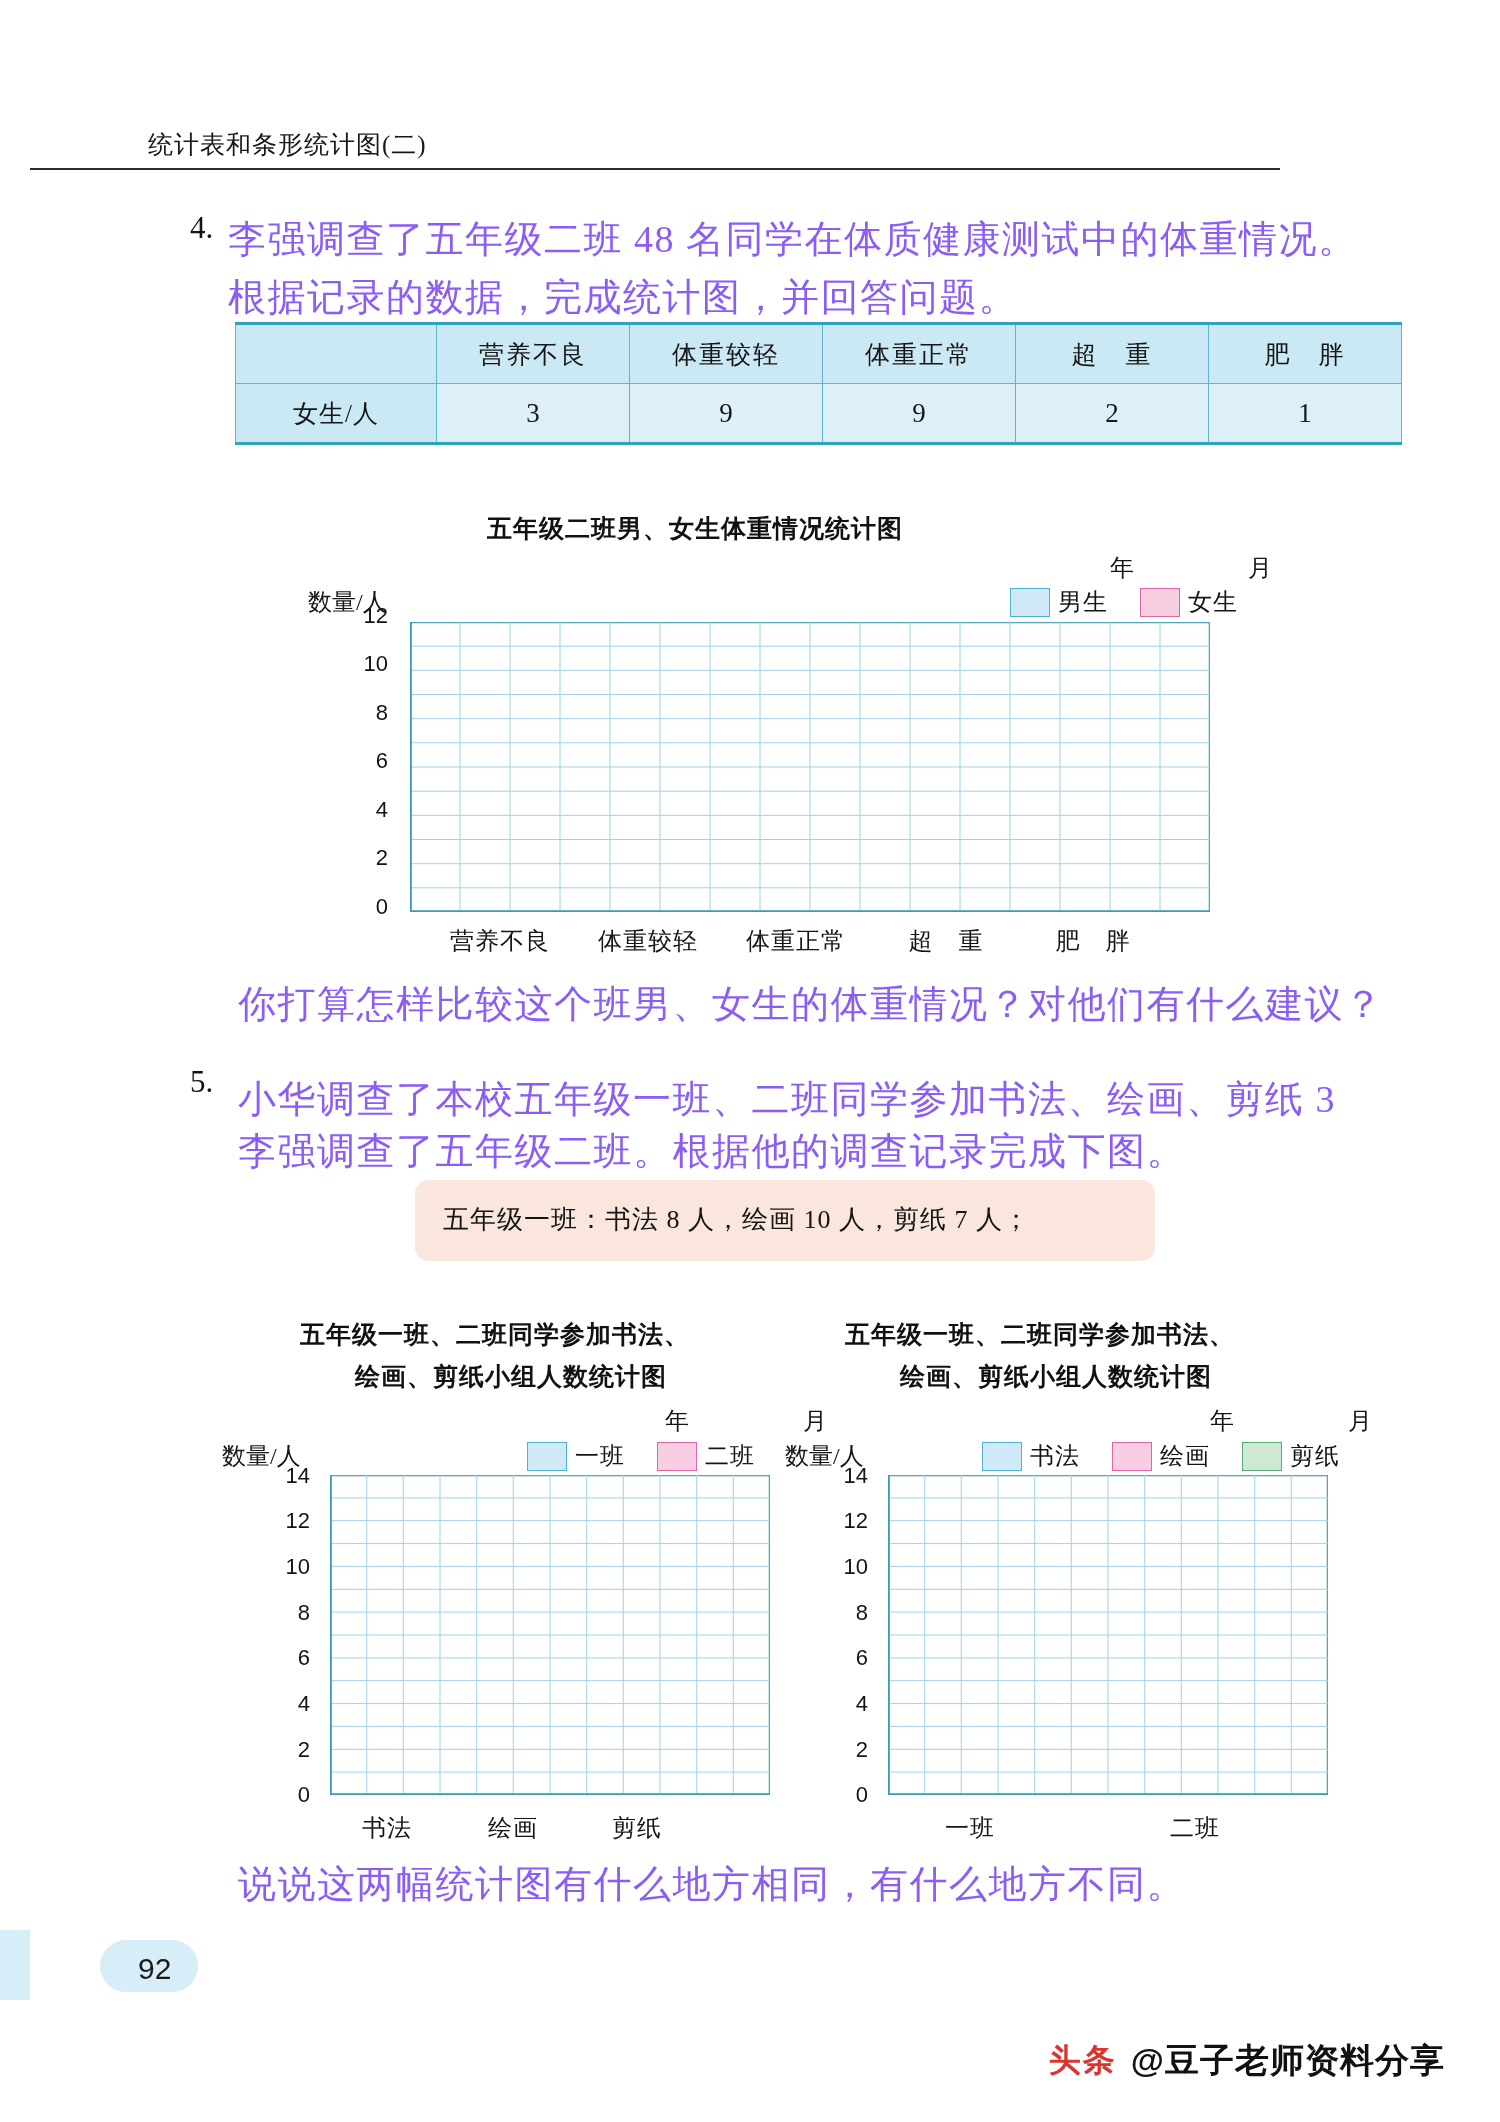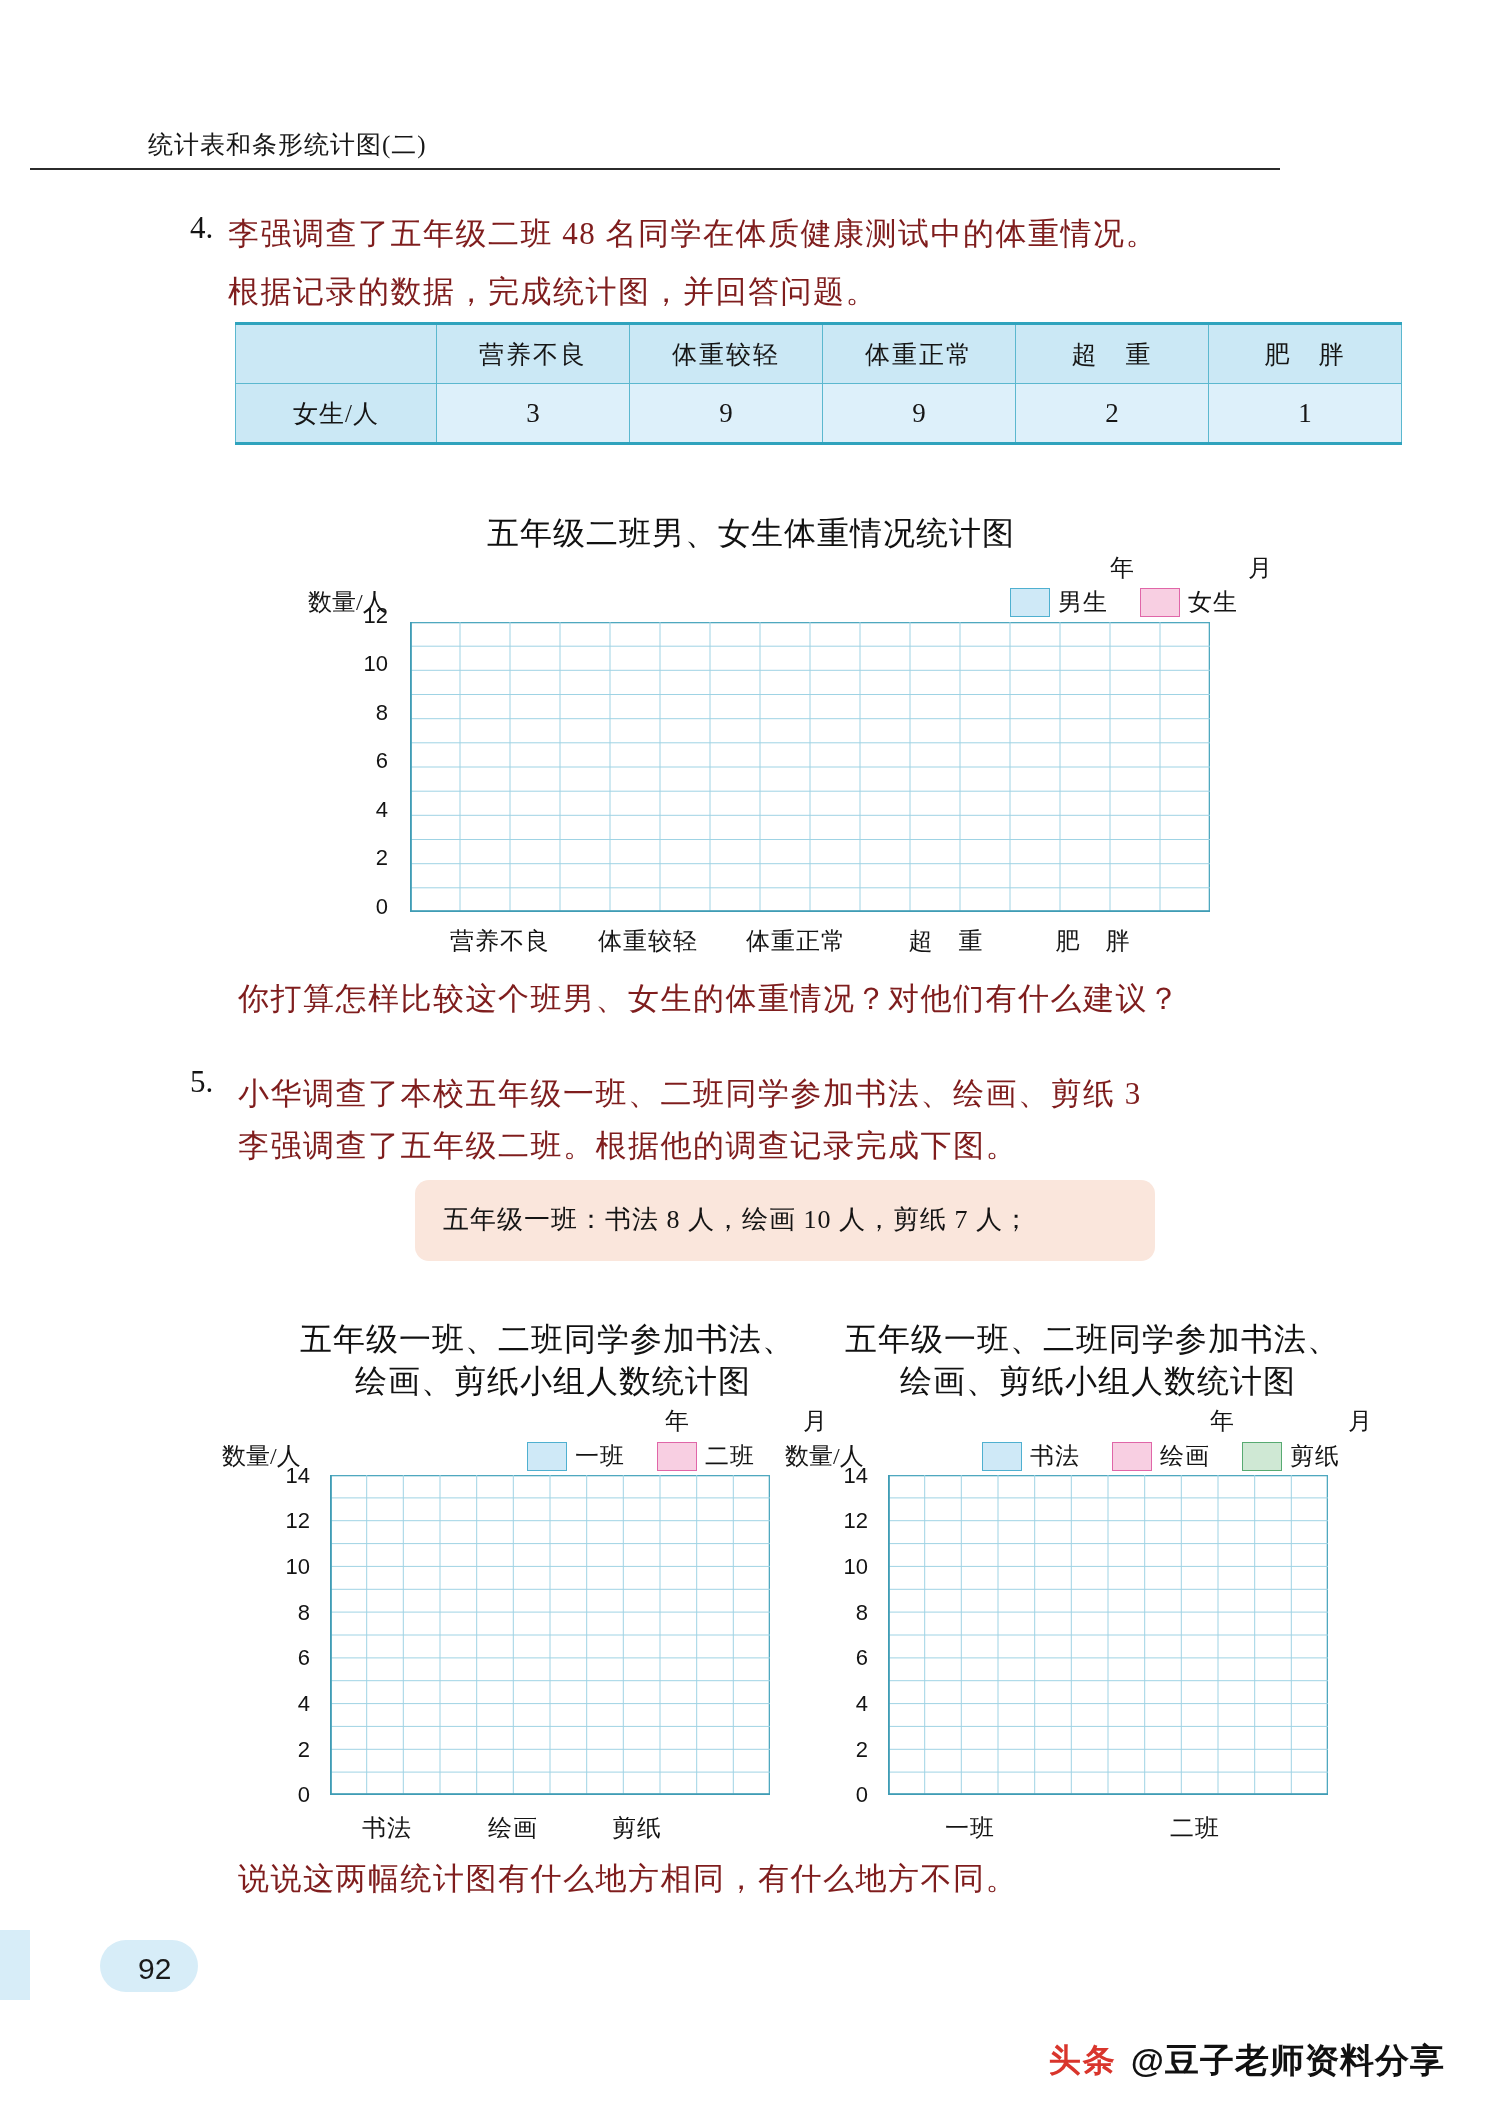--- a/index.html
+++ b/index.html
@@ -35,24 +35,24 @@
     left: 30px;
     top: 168px;
     width: 1250px;
     height: 2px;
     background: #2b2b2b;
   }
 
   
   .qtext {
     position: absolute;
-    font-size: 31px;
+    font-size: 38px;
     line-height: 1.55;
     letter-spacing: 1.5px;
-    color: #7f1d1d;
+    color: #8b5cf6;
     white-space: nowrap;
   }
   .qnum {
     position: absolute;
     font-size: 31px;
     color: #141414;
   }
 
   
   .stat-table {
@@ -89,22 +89,22 @@
   }
   .stat-table tr:last-child td {
     border-bottom: 3px solid #2fa3bd;
   }
   .stat-table .val {
     background: #ddf0fa;
     font-size: 27px;
   }
   .chart-title {
     position: absolute;
-    font-size: 32px;
-    font-weight: normal;
+    font-size: 25px;
+    font-weight: bold;
     letter-spacing: 1px;
     color: #111;
     white-space: nowrap;
     font-family: "Liberation Sans", sans-serif;
   }
   .chart-subtitle {
     position: absolute;
     font-size: 24px;
     letter-spacing: 22px;
     color: #141414;

